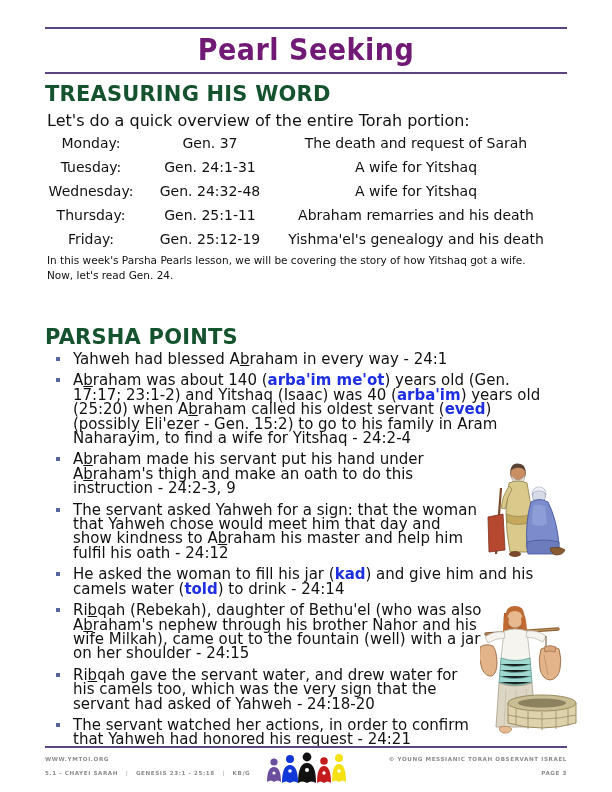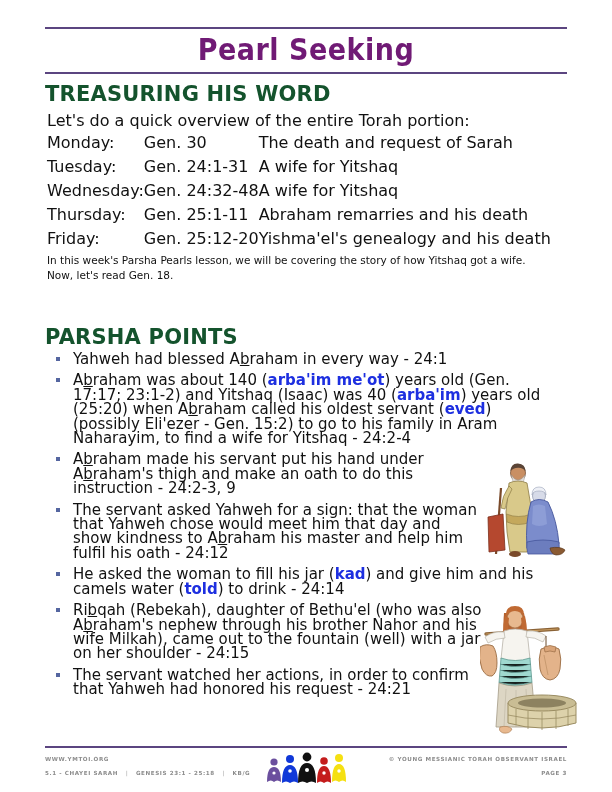--- a/index.html
+++ b/index.html
@@ -70,22 +70,23 @@
     line-height: 14px;
     color: #111;
   }
 
   .schedule {
     position: absolute;
     left: 47px;
     top: 136px;
     width: 500px;
     border-collapse: collapse;
-    font-size: 16px;
+    font-size: 14px;
     line-height: 14px;
+    text-align: center;
   }
   .schedule td {
     padding: 0 0 10px 0;
     vertical-align: top;
     color: #111;
     white-space: nowrap;
   }
   .schedule td.col-day { width: 88px; }
   .schedule td.col-ref { width: 150px; }
   .schedule td.col-desc { width: auto; }
@@ -212,57 +213,58 @@
   </div>
 
   <div class="section-heading" id="heading-treasuring">TREASURING HIS WORD</div>
 
   <div class="intro-line">Let's do a quick overview of the entire Torah portion:</div>
 
   <table class="schedule">
     <tbody>
       <tr>
         <td class="col-day">Monday:</td>
-        <td class="col-ref">Gen. 30</td>
+        <td class="col-ref">Gen. 37</td>
         <td class="col-desc">The death and request of Sarah</td>
       </tr>
       <tr>
         <td class="col-day">Tuesday:</td>
         <td class="col-ref">Gen. 24:1-31</td>
         <td class="col-desc">A wife for Yitshaq</td>
       </tr>
       <tr>
         <td class="col-day">Wednesday:</td>
         <td class="col-ref">Gen. 24:32-48</td>
         <td class="col-desc">A wife for Yitshaq</td>
       </tr>
       <tr>
         <td class="col-day">Thursday:</td>
         <td class="col-ref">Gen. 25:1-11</td>
         <td class="col-desc">Abraham remarries and his death</td>
       </tr>
       <tr>
         <td class="col-day">Friday:</td>
-        <td class="col-ref">Gen. 25:12-20</td>
+        <td class="col-ref">Gen. 25:12-19</td>
         <td class="col-desc">Yishma'el's genealogy and his death</td>
       </tr>
     </tbody>
   </table>
 
-  <div class="closing-para">In this week's Parsha Pearls lesson, we will be covering the story of how Yitshaq got a wife. Now, let's read Gen. 18.</div>
+  <div class="closing-para">In this week's Parsha Pearls lesson, we will be covering the story of how Yitshaq got a wife. Now, let's read Gen. 24.</div>
 
   <div class="section-heading" id="heading-parsha">PARSHA POINTS</div>
 
   <ul class="points">
     <li>Yahweh had blessed A<span class="uu">b</span>raham in every way - 24:1</li>
     <li>A<span class="uu">b</span>raham was about 140 (<span class="heb">arba'im me'ot</span>) years old (Gen. 17:17; 23:1-2) and Yitshaq (Isaac) was 40 (<span class="heb">arba'im</span>) years old (25:20) when A<span class="uu">b</span>raham called his oldest servant (<span class="heb">eved</span>) (possibly Eli'ezer - Gen. 15:2) to go to his family in Aram Naharayim, to find a wife for Yitshaq - 24:2-4</li>
     <li class="narrow">A<span class="uu">b</span>raham made his servant put his hand under A<span class="uu">b</span>raham's thigh and make an oath to do this instruction - 24:2-3, 9</li>
     <li class="narrow">The servant asked Yahweh for a sign: that the woman that Yahweh chose would meet him that day and show kindness to A<span class="uu">b</span>raham his master and help him fulfil his oath - 24:12</li>
     <li>He asked the woman to fill his jar (<span class="heb">kad</span>) and give him and his camels water (<span class="heb">told</span>) to drink - 24:14</li>
     <li class="narrow">Ri<span class="uu">b</span>qah (Rebekah), daughter of Bethu'el (who was also A<span class="uu">b</span>raham's nephew through his brother Nahor and his wife Milkah), came out to the fountain (well) with a jar on her shoulder - 24:15</li>
+    <li class="narrow">Ri<span class="uu">b</span>qah gave the servant water, and drew water for his camels too, which was the very sign that the servant had asked of Yahweh - 24:18-20</li>
     <li class="narrow">The servant watched her actions, in order to confirm that Yahweh had honored his request - 24:21</li>
   </ul>
 
   <svg class="art" id="art-abraham" viewBox="0 0 82 100">
 
     <line x1="14" y1="26" x2="9" y2="92" stroke="#7a4a2a" stroke-width="2.2"></line>
 
     <path d="M1 55 L16 52 L18 88 L2 90 Z" fill="#b5482f" stroke="#7b2f1c" stroke-width="0.8"></path>
 
     <ellipse cx="31" cy="11" rx="7.5" ry="8.5" fill="#c98f63" stroke="#6b4426" stroke-width="0.7"></ellipse>

